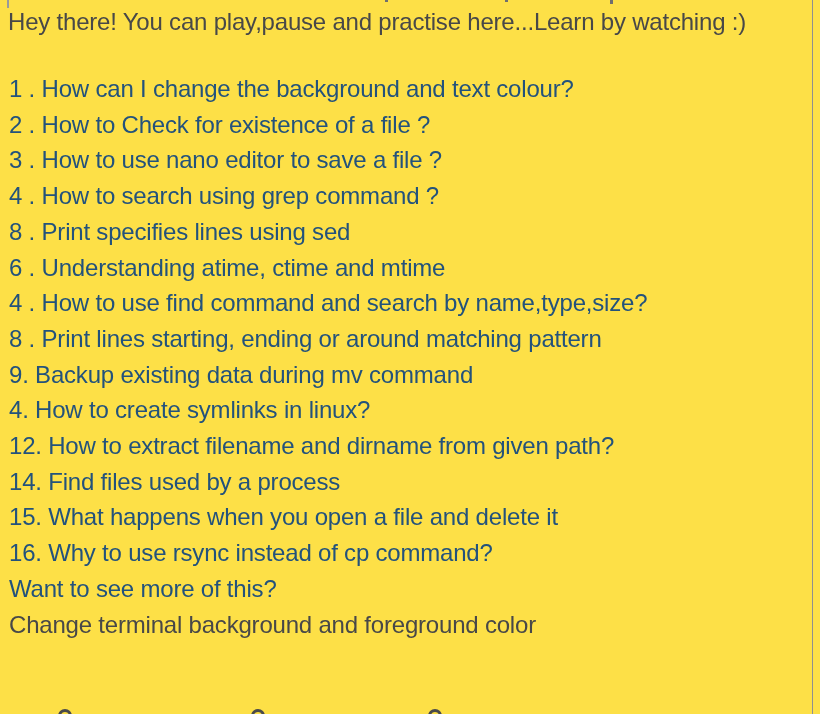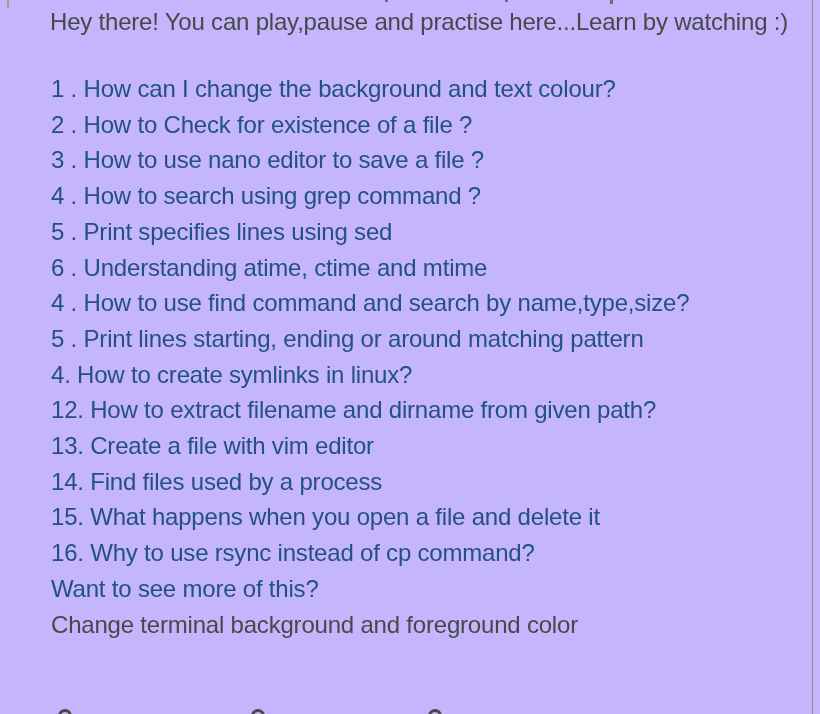--- a/index.html
+++ b/index.html
@@ -5,23 +5,22 @@
   * { margin: 0; padding: 0; box-sizing: border-box; }
   html, body {
     width: 820px; height: 714px;
     background: #ffffff;
     font-family: "Liberation Sans", "DejaVu Sans", sans-serif;
     overflow: hidden;
   }
   .page {
     position: relative;
     width: 820px; height: 714px;
-    background: #c4b5fd;
+    background: #fde047;
     overflow: hidden;
-    padding-left: 42px;
   }
   .right-border {
     position: absolute;
     top: 0; bottom: 0; left: 812px;
     width: 1px;
     background: #8f8f8f;
   }
   .intro {
     margin: 4px 14px 0 8px;
     font-size: 24px;
@@ -71,27 +70,27 @@
 
 <div class="page">
 
   <div class="intro">Hey there! You can play,pause and practise here...Learn by watching :)</div>
 
   <div class="link-list">
     <a class="line q-link">1 . How can I change the background and text colour?</a>
     <a class="line q-link">2 . How to Check for existence of a file ?</a>
     <a class="line q-link">3 . How to use nano editor to save a file ?</a>
     <a class="line q-link">4 . How to search using grep command ?</a>
-    <a class="line q-link">5 . Print specifies lines using sed</a>
+    <a class="line q-link">8 . Print specifies lines using sed</a>
     <a class="line q-link">6 . Understanding atime, ctime and mtime</a>
     <a class="line q-link">4 . How to use find command and search by name,type,size?</a>
-    <a class="line q-link">5 . Print lines starting, ending or around matching pattern</a>
+    <a class="line q-link">8 . Print lines starting, ending or around matching pattern</a>
+    <a class="line q-link">9. Backup existing data during mv command</a>
     <a class="line q-link">4. How to create symlinks in linux?</a>
     <a class="line q-link">12. How to extract filename and dirname from given path?</a>
-    <a class="line q-link">13. Create a file with vim editor</a>
     <a class="line q-link">14. Find files used by a process</a>
     <a class="line q-link">15. What happens when you open a file and delete it</a>
     <a class="line q-link">16. Why to use rsync instead of cp command?</a>
     <a class="line q-link">Want to see more of this?</a>
     <div class="line footer-text">Change terminal background and foreground color</div>
   </div>
 
   <div class="frag frag-top-bar"></div>
   <div class="frag frag-top-dot-1"></div>
   <div class="frag frag-top-dot-2"></div>

